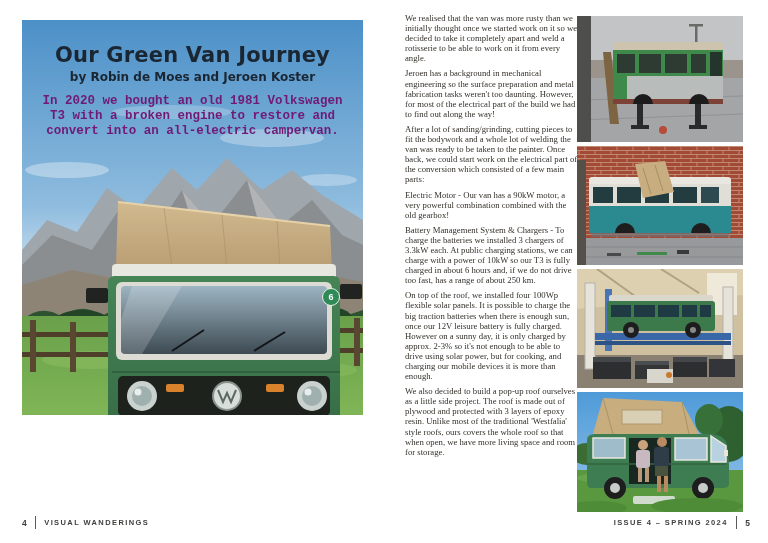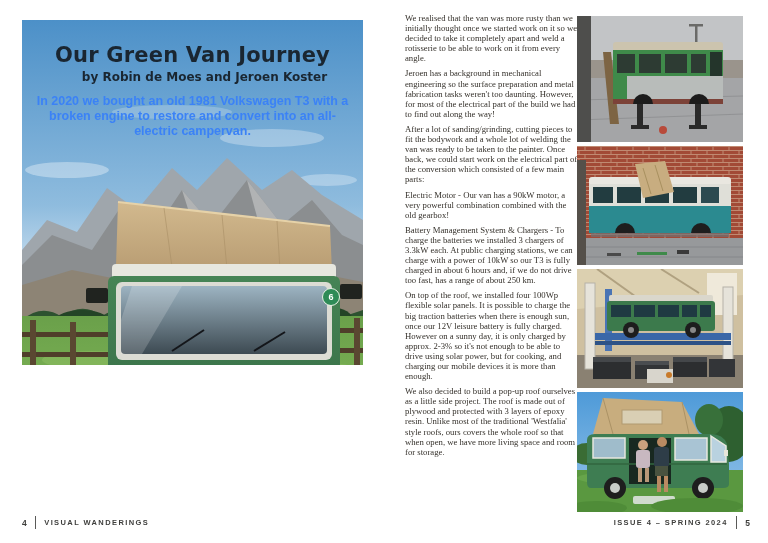--- a/index.html
+++ b/index.html
@@ -2,36 +2,36 @@
 <html><head>
 <meta charset="utf-8">
 <style>
   html,body{margin:0;padding:0;background:#ffffff;}
   #spread{
     position:relative;width:768px;height:543px;background:#ffffff;overflow:hidden;
     font-family:"Liberation Serif",serif;
   }
   
   .main-photo{
-    position:absolute;left:22px;top:20px;width:341px;height:345px;overflow:hidden;
+    position:absolute;left:22px;top:20px;width:341px;height:395px;overflow:hidden;
   }
   .main-photo svg{position:absolute;left:0;top:0;}
   .photo-title{
     position:absolute;left:0;top:23px;width:100%;text-align:center;
     font-family:"DejaVu Sans",sans-serif;font-weight:700;font-size:21px;
     color:#1a2631;letter-spacing:.2px;
   }
   .photo-byline{
     position:absolute;left:0;top:50px;width:100%;text-align:center;
-    font-family:"DejaVu Sans",sans-serif;font-weight:700;font-size:12px;color:#1a2631;padding-left:12px;
+    font-family:"DejaVu Sans",sans-serif;font-weight:700;font-size:12px;color:#1a2631;
   }
   .photo-intro{
     position:absolute;left:10px;top:74px;width:321px;text-align:center;
-    font-family:Liberation Sans, sans-serif;font-weight:700;font-size:12.5px;
-    line-height:15px;color:#3b82f6;
+    font-family:Liberation Mono, monospace;font-weight:700;font-size:12.5px;
+    line-height:15px;color:#701a75;
   }
   .license-plate{
     position:absolute;left:170px;top:408px;width:72px;height:17px;
     background:#f5c400;border-radius:2px;display:flex;align-items:center;
     box-shadow:0 0 0 1px #8d7a10 inset;
   }
   .plate-eu-strip{width:7px;height:17px;background:#1c3f9e;border-radius:2px 0 0 2px;}
   .plate-text{
     flex:1;text-align:center;font-family:"Liberation Sans",sans-serif;font-weight:400;
     font-size:11px;letter-spacing:.5px;color:#111;

